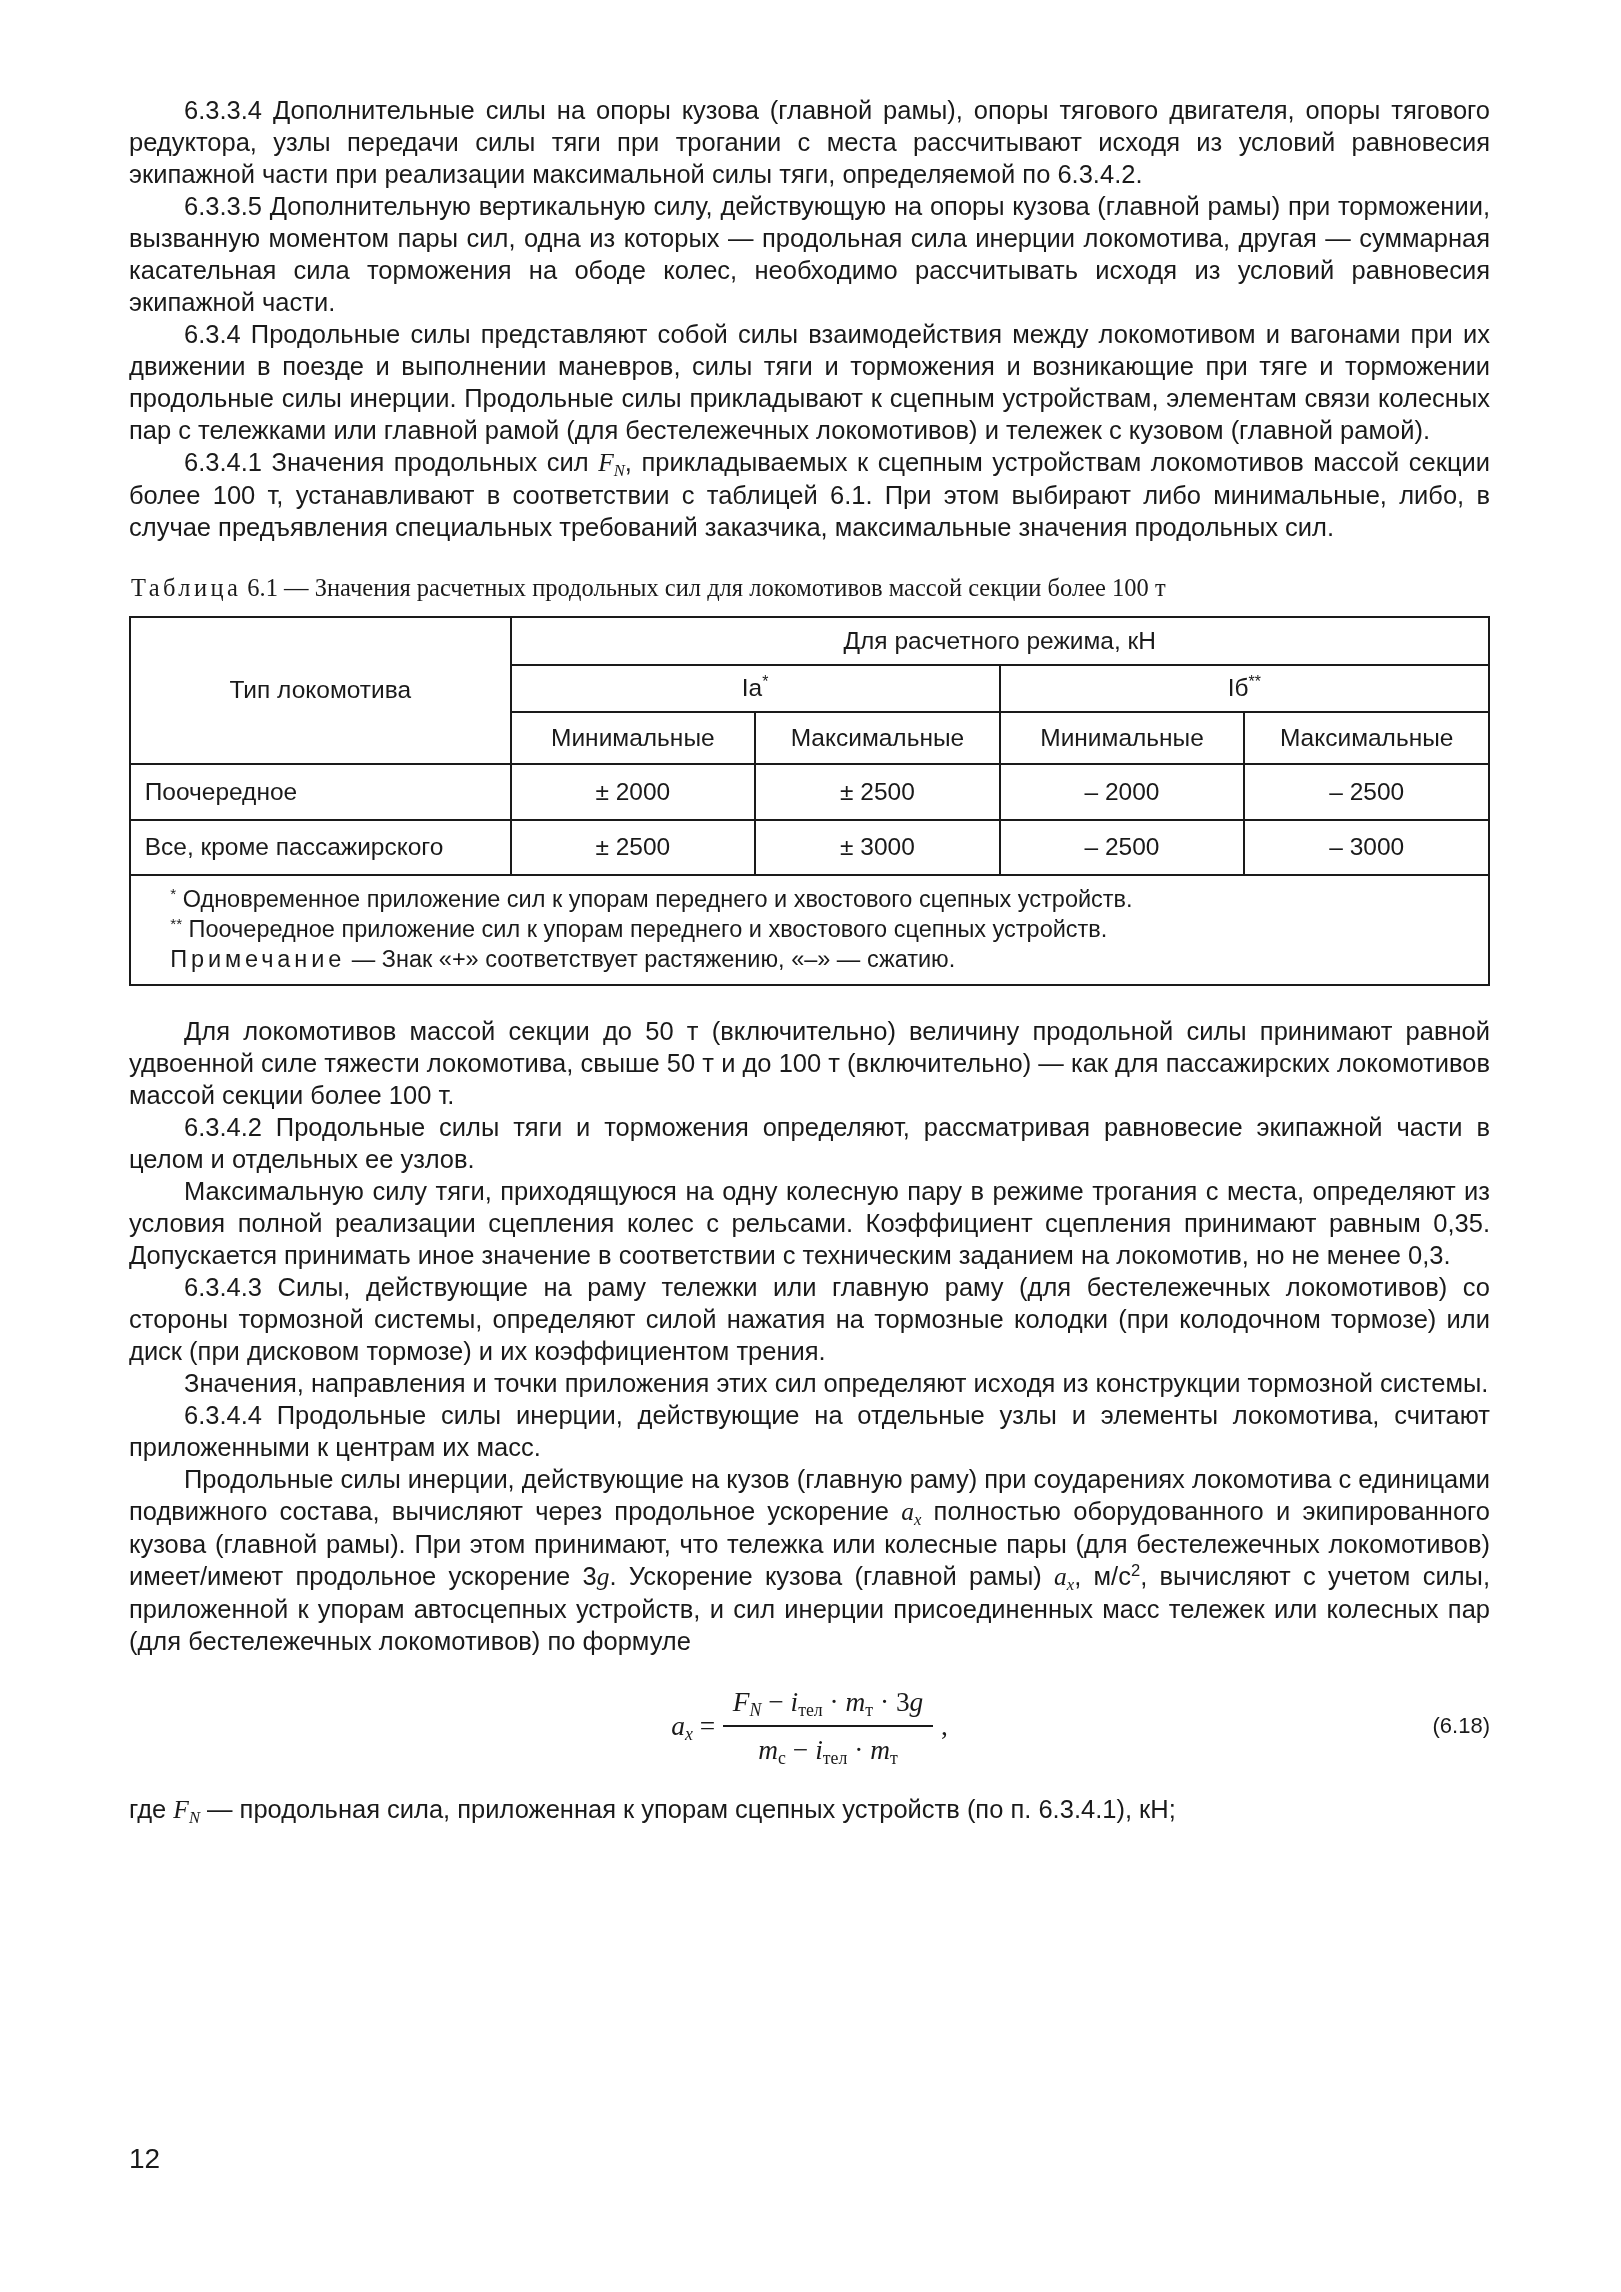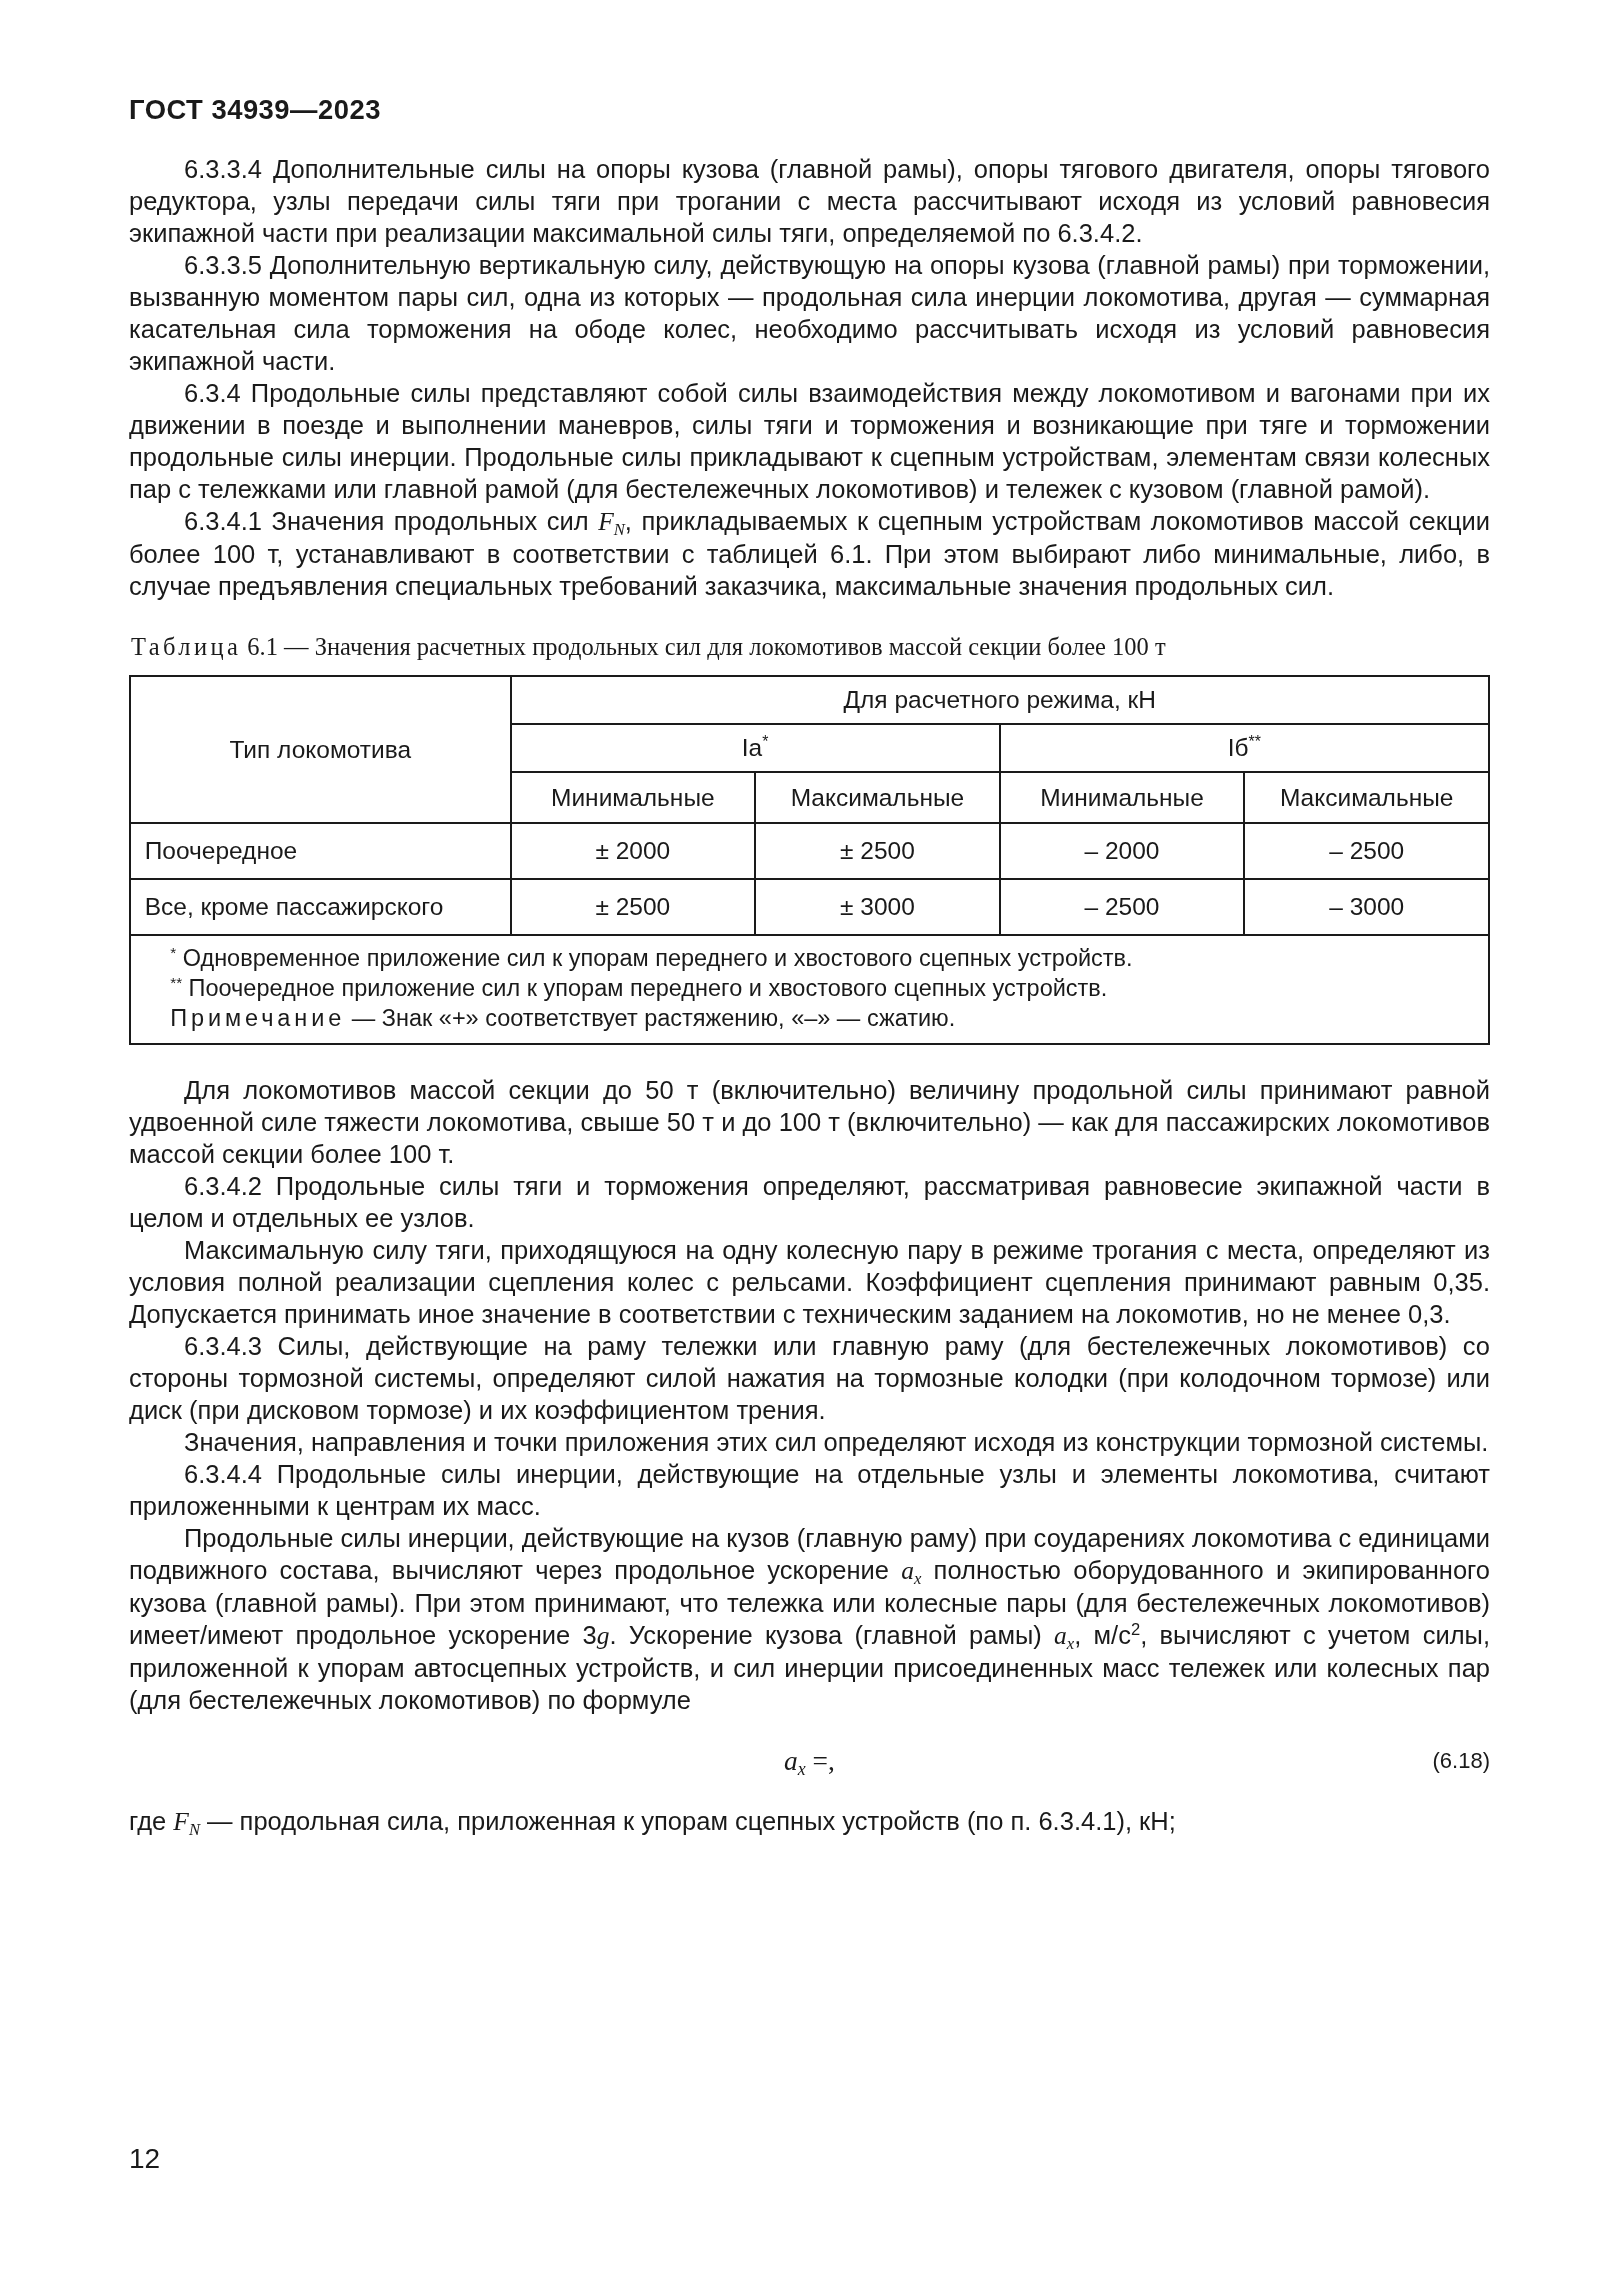--- a/index.html
+++ b/index.html
@@ -88,21 +88,20 @@
     left: 129px;
     top: 2143px;
     font-size: 28px;
   }
 </style>
 </head>
 <body>
 
 <div class="page">
 
-  <div class="doc-header">ГОСТ 34939—2023</div>
 
   <div class="body-text">
 
     <div id="paras-top">
         <p class="para">6.3.3.4 Дополнительные силы на опоры кузова (главной рамы), опоры тягового двигателя, опоры тягового редуктора, узлы передачи силы тяги при трогании с места рассчитывают исходя из условий равновесия экипажной части при реализации максимальной силы тяги, определяемой по 6.3.4.2.</p>
         <p class="para">6.3.3.5 Дополнительную вертикальную силу, действующую на опоры кузова (главной рамы) при торможении, вызванную моментом пары сил, одна из которых — продольная сила инерции локомотива, другая — суммарная касательная сила торможения на ободе колес, необходимо рассчитывать исходя из условий равновесия экипажной части.</p>
         <p class="para">6.3.4 Продольные силы представляют собой силы взаимодействия между локомотивом и вагонами при их движении в поезде и выполнении маневров, силы тяги и торможения и возникающие при тяге и торможении продольные силы инерции. Продольные силы прикладывают к сцепным устройствам, элементам связи колесных пар с тележками или главной рамой (для бестележечных локомотивов) и тележек с кузовом (главной рамой).</p>
         <p class="para">6.3.4.1 Значения продольных сил <span class="it">F</span><span class="sb it">N</span>, прикладываемых к сцепным устройствам локомотивов массой секции более 100 т, устанавливают в соответствии с таблицей 6.1. При этом выбирают либо минимальные, либо, в случае предъявления специальных требований заказчика, максимальные значения продольных сил.</p>
       </div>
 
@@ -159,20 +158,24 @@
         <p class="para">6.3.4.2 Продольные силы тяги и торможения определяют, рассматривая равновесие экипажной части в целом и отдельных ее узлов.</p>
         <p class="para">Максимальную силу тяги, приходящуюся на одну колесную пару в режиме трогания с места, определяют из условия полной реализации сцепления колес с рельсами. Коэффициент сцепления принимают равным 0,35. Допускается принимать иное значение в соответствии с техническим заданием на локомотив, но не менее 0,3.</p>
         <p class="para">6.3.4.3 Силы, действующие на раму тележки или главную раму (для бестележечных локомотивов) со стороны тормозной системы, определяют силой нажатия на тормозные колодки (при колодочном тормозе) или диск (при дисковом тормозе) и их коэффициентом трения.</p>
         <p class="para">Значения, направления и точки приложения этих сил определяют исходя из конструкции тормозной системы.</p>
         <p class="para">6.3.4.4 Продольные силы инерции, действующие на отдельные узлы и элементы локомотива, считают приложенными к центрам их масс.</p>
         <p class="para">Продольные силы инерции, действующие на кузов (главную раму) при соударениях локомотива с единицами подвижного состава, вычисляют через продольное ускорение <span class="it">a</span><span class="sb it">x</span> полностью оборудованного и экипированного кузова (главной рамы). При этом принимают, что тележка или колесные пары (для бестележечных локомотивов) имеет/имеют продольное ускорение 3<span class="it">g</span>. Ускорение кузова (главной рамы) <span class="it">a</span><span class="sb it">x</span>, м/с<span class="sp">2</span>, вычисляют с учетом силы, приложенной к упорам автосцепных устройств, и сил инерции присоединенных масс тележек или колесных пар (для бестележечных локомотивов) по формуле</p>
       </div>
 
     <div class="formula-line">
       <span id="f-lhs"><span class="it">a</span><span class="sb it">x</span> = </span>
+      <span class="frac">
+        <span class="num" id="f-num"><span class="it">F</span><span class="sb it">N</span> − <span class="it">i</span><span class="sb">тел</span> · <span class="it">m</span><span class="sb">т</span> · 3<span class="it">g</span></span>
+        <span class="den" id="f-den"><span class="it">m</span><span class="sb">с</span> − <span class="it">i</span><span class="sb">тел</span> · <span class="it">m</span><span class="sb">т</span></span>
+      </span>
       <span>,</span>
       <span class="eq-num">(6.18)</span>
     </div>
 
     <div id="paras-bottom">
         <p class="para noindent">где <span class="it">F</span><span class="sb it">N</span>  — продольная сила, приложенная к упорам сцепных устройств (по п. 6.3.4.1), кН;</p>
       </div>
 
   </div>
 

